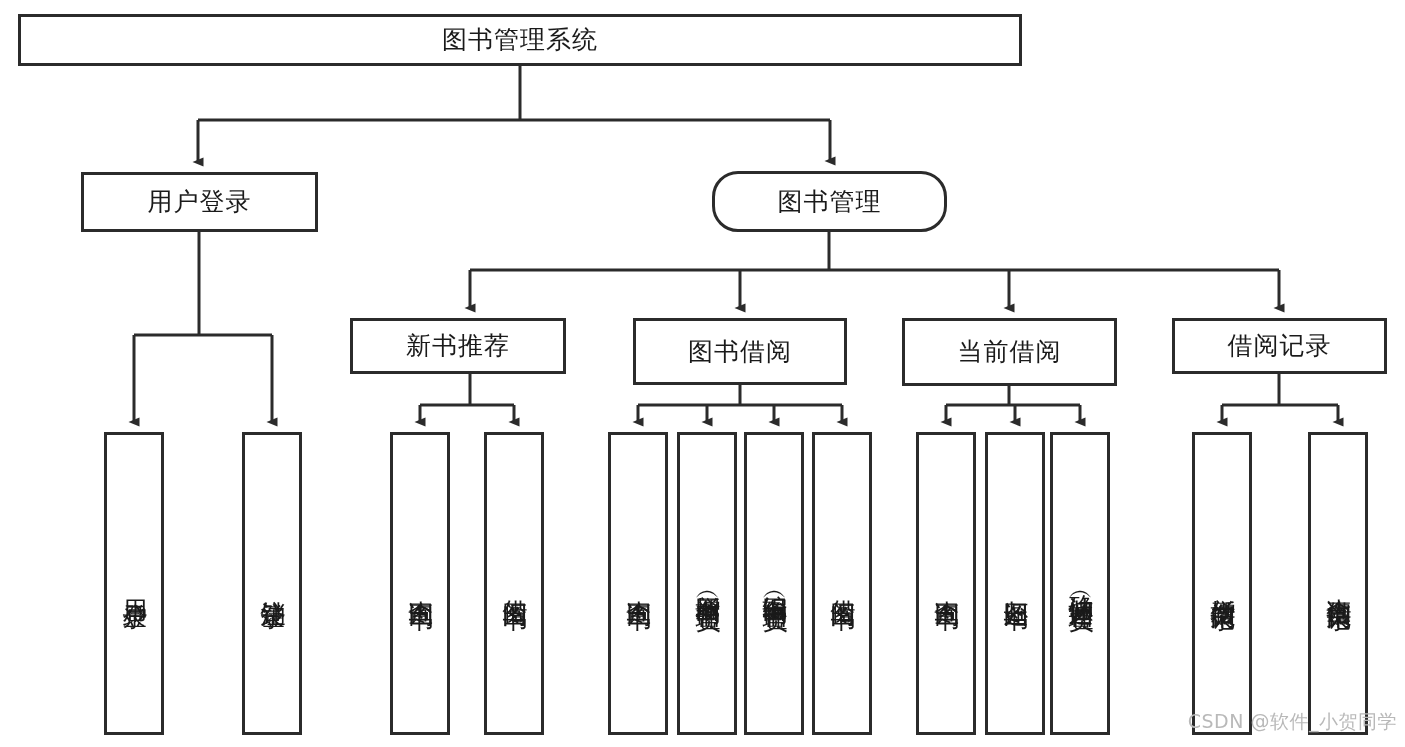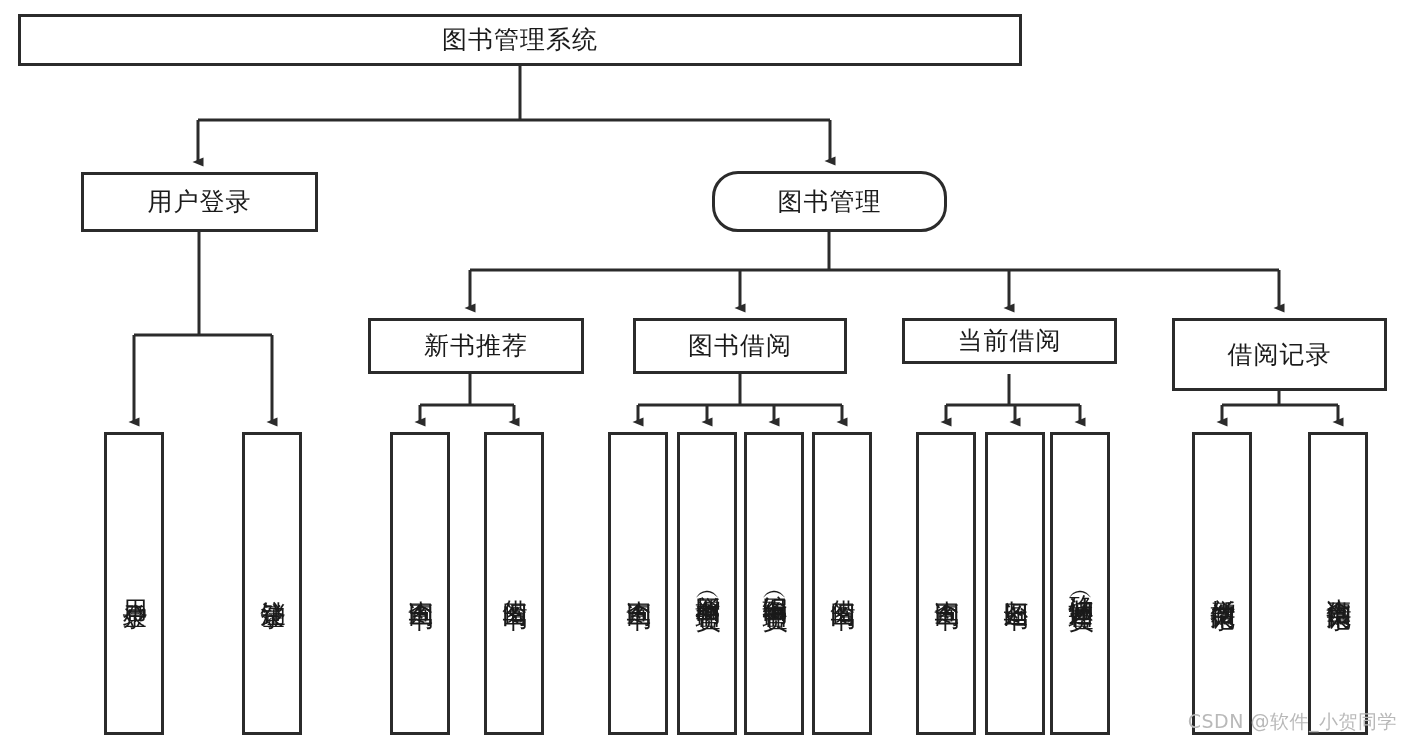--- a/index.html
+++ b/index.html
@@ -127,30 +127,30 @@
     <span>图书管理系统</span>
   </div>
 
   <div class="node horiz" id="node-l2-0" style="left: 81px; top: 172px; width: 237px; height: 60px;">
     <span>用户登录</span>
   </div>
   <div class="node horiz" id="node-l2-1" style="left: 712px; top: 171px; width: 235px; height: 61px; border-radius: 26px;">
     <span>图书管理</span>
   </div>
 
-  <div class="node horiz" id="node-l3-0" style="left: 368px; top: 318px; width: 216px; height: 56px;">
+  <div class="node horiz" id="node-l3-0" style="left: 350px; top: 318px; width: 216px; height: 56px;">
     <span>新书推荐</span>
   </div>
-  <div class="node horiz" id="node-l3-1" style="left: 633px; top: 318px; width: 214px; height: 56px;">
+  <div class="node horiz" id="node-l3-1" style="left: 633px; top: 318px; width: 214px; height: 67px;">
     <span>图书借阅</span>
   </div>
-  <div class="node horiz" id="node-l3-2" style="left: 902px; top: 318px; width: 215px; height: 46px;">
+  <div class="node horiz" id="node-l3-2" style="left: 902px; top: 318px; width: 215px; height: 68px;">
     <span>当前借阅</span>
   </div>
-  <div class="node horiz" id="node-l3-3" style="left: 1172px; top: 318px; width: 215px; height: 73px;">
+  <div class="node horiz" id="node-l3-3" style="left: 1172px; top: 318px; width: 215px; height: 56px;">
     <span>借阅记录</span>
   </div>
 
   <div class="node vert" id="node-leaf-0" style="left: 104px; top: 432px; width: 60px; height: 303px;">
     <span class="vlabel">用户登录</span>
   </div>
   <div class="node vert" id="node-leaf-1" style="left: 242px; top: 432px; width: 60px; height: 303px;">
     <span class="vlabel">注销登录</span>
   </div>
   <div class="node vert" id="node-leaf-2" style="left: 390px; top: 432px; width: 60px; height: 303px;">

